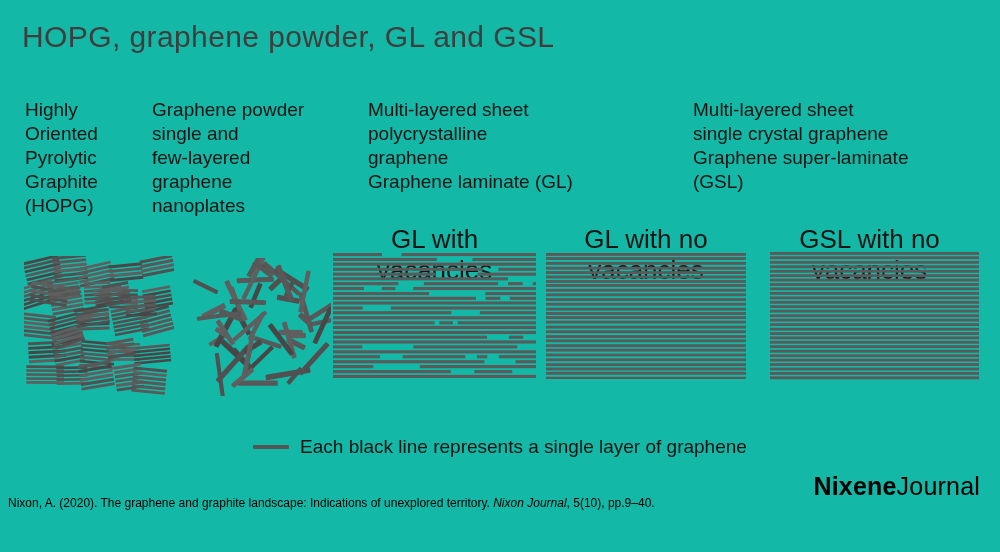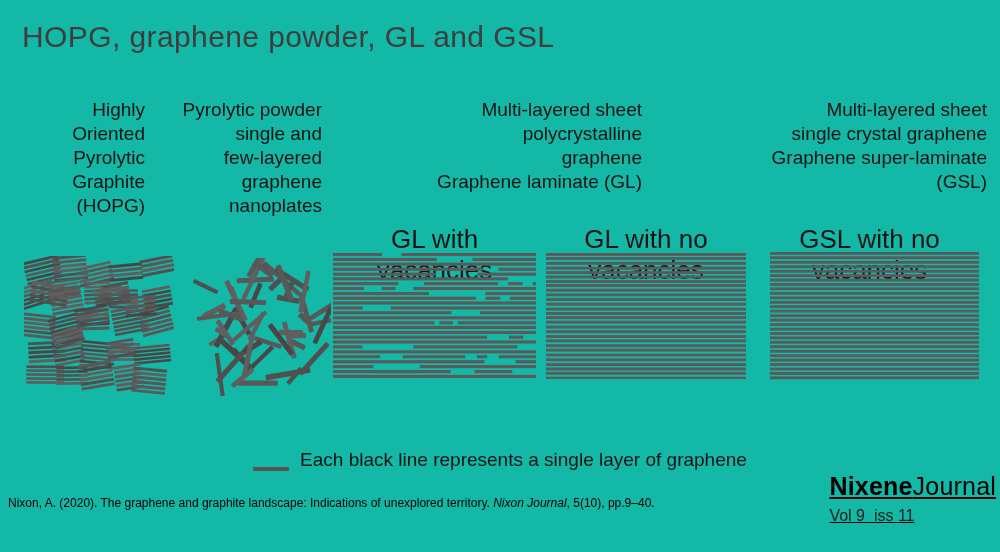--- a/index.html
+++ b/index.html
@@ -5,70 +5,70 @@
   html,body{margin:0;padding:0;background:#e9e9e9;}
   .slide{
     position:relative;width:1000px;height:552px;background:#14b8a6;
     font-family:"Liberation Sans",sans-serif;overflow:hidden;margin:0 auto;
   }
   .title{
     position:absolute;left:22px;top:20px;font-size:30px;font-weight:500;
     color:#3e3e3e;letter-spacing:.4px;
   }
   .col-header{
-    position:absolute;top:98px;text-align:right;font-size:19px;line-height:24px;
+    position:absolute;top:98px;text-align:left;font-size:19px;line-height:24px;
     font-weight:500;color:#141414;white-space:pre-line;
   }
   .ch1{left:25px;width:120px;}
   .ch2{left:152px;width:170px;}
   .ch3{left:368px;width:274px;}
   .ch4{left:693px;width:294px;}
   .panel-label{
     position:absolute;top:224px;text-align:center;font-size:26px;
     font-weight:500;color:#141414;
   }
   .pl1{left:333px;width:203px;}
   .pl2{left:546px;width:200px;}
   .pl3{left:760px;width:219px;}
   .panel-svg{position:absolute;display:block;}
   .svg-hopg{left:24px;top:256px;}
   .svg-powder{left:181px;top:258px;}
   .svg-glv{left:333px;top:253px;}
   .svg-glnv{left:546px;top:253px;}
   .svg-gsl{left:770px;top:252px;}
   .legend{
-    position:absolute;left:0;right:0;top:449px;display:flex;
-    justify-content:center;align-items:flex-end;gap:11px;
+    position:absolute;left:0;right:0;top:436px;display:flex;
+    justify-content:center;align-items:center;gap:11px;
   }
   .legend-swatch{width:36px;height:4px;background:#555555;border-radius:1px;}
   .legend-text{font-size:19px;font-weight:500;color:#141414;}
   .source{
     position:absolute;left:8px;top:495px;font-size:12px;color:#000;
     line-height:1.4;
   }
   .source .journal-italic{font-style:italic;}
-  .logo-block{position:absolute;right:4px;top:472px;text-align:left;text-decoration:underline;}
+  .logo-block{position:absolute;right:20px;top:472px;text-align:right;}
   .logo-line{font-size:25px;color:#000;letter-spacing:.2px;}
   .logo-bold{font-weight:700;}
   .logo-regular{font-weight:400;}
   .vol-line{font-size:16px;font-weight:500;color:#1a1a1a;margin-top:6px;white-space:pre;}
 </style>
 </head>
 <body>
 
 <div class="slide">
 
   <div class="title">HOPG, graphene powder, GL and GSL</div>
 
   <div class="col-header ch1">Highly
 Oriented
 Pyrolytic
 Graphite
 (HOPG)</div>
-  <div class="col-header ch2">Pyrolytic powder
+  <div class="col-header ch2">Graphene powder
 single and
 few-layered
 graphene
 nanoplates</div>
   <div class="col-header ch3">Multi-layered sheet
 polycrystalline
 graphene
 Graphene laminate (GL)</div>
   <div class="col-header ch4">Multi-layered sheet
 single crystal graphene
@@ -497,16 +497,15 @@
     <span class="legend-swatch"></span>
     <span class="legend-text">Each black line represents a single layer of graphene</span>
   </div>
 
   <div class="source">
     <div><span>Nixon, A. (2020). The graphene and graphite landscape: Indications of unexplored territory. </span><span class="journal-italic">Nixon Journal</span><span>, 5(10), pp.9–40.</span></div>
   </div>
 
   <div class="logo-block">
     <div class="logo-line"><span class="logo-bold">Nixene</span><span class="logo-regular">Journal</span></div>
-    <div class="vol-line">Vol 9  iss 11</div>
   </div>
 
 </div>
 
 </body></html>

